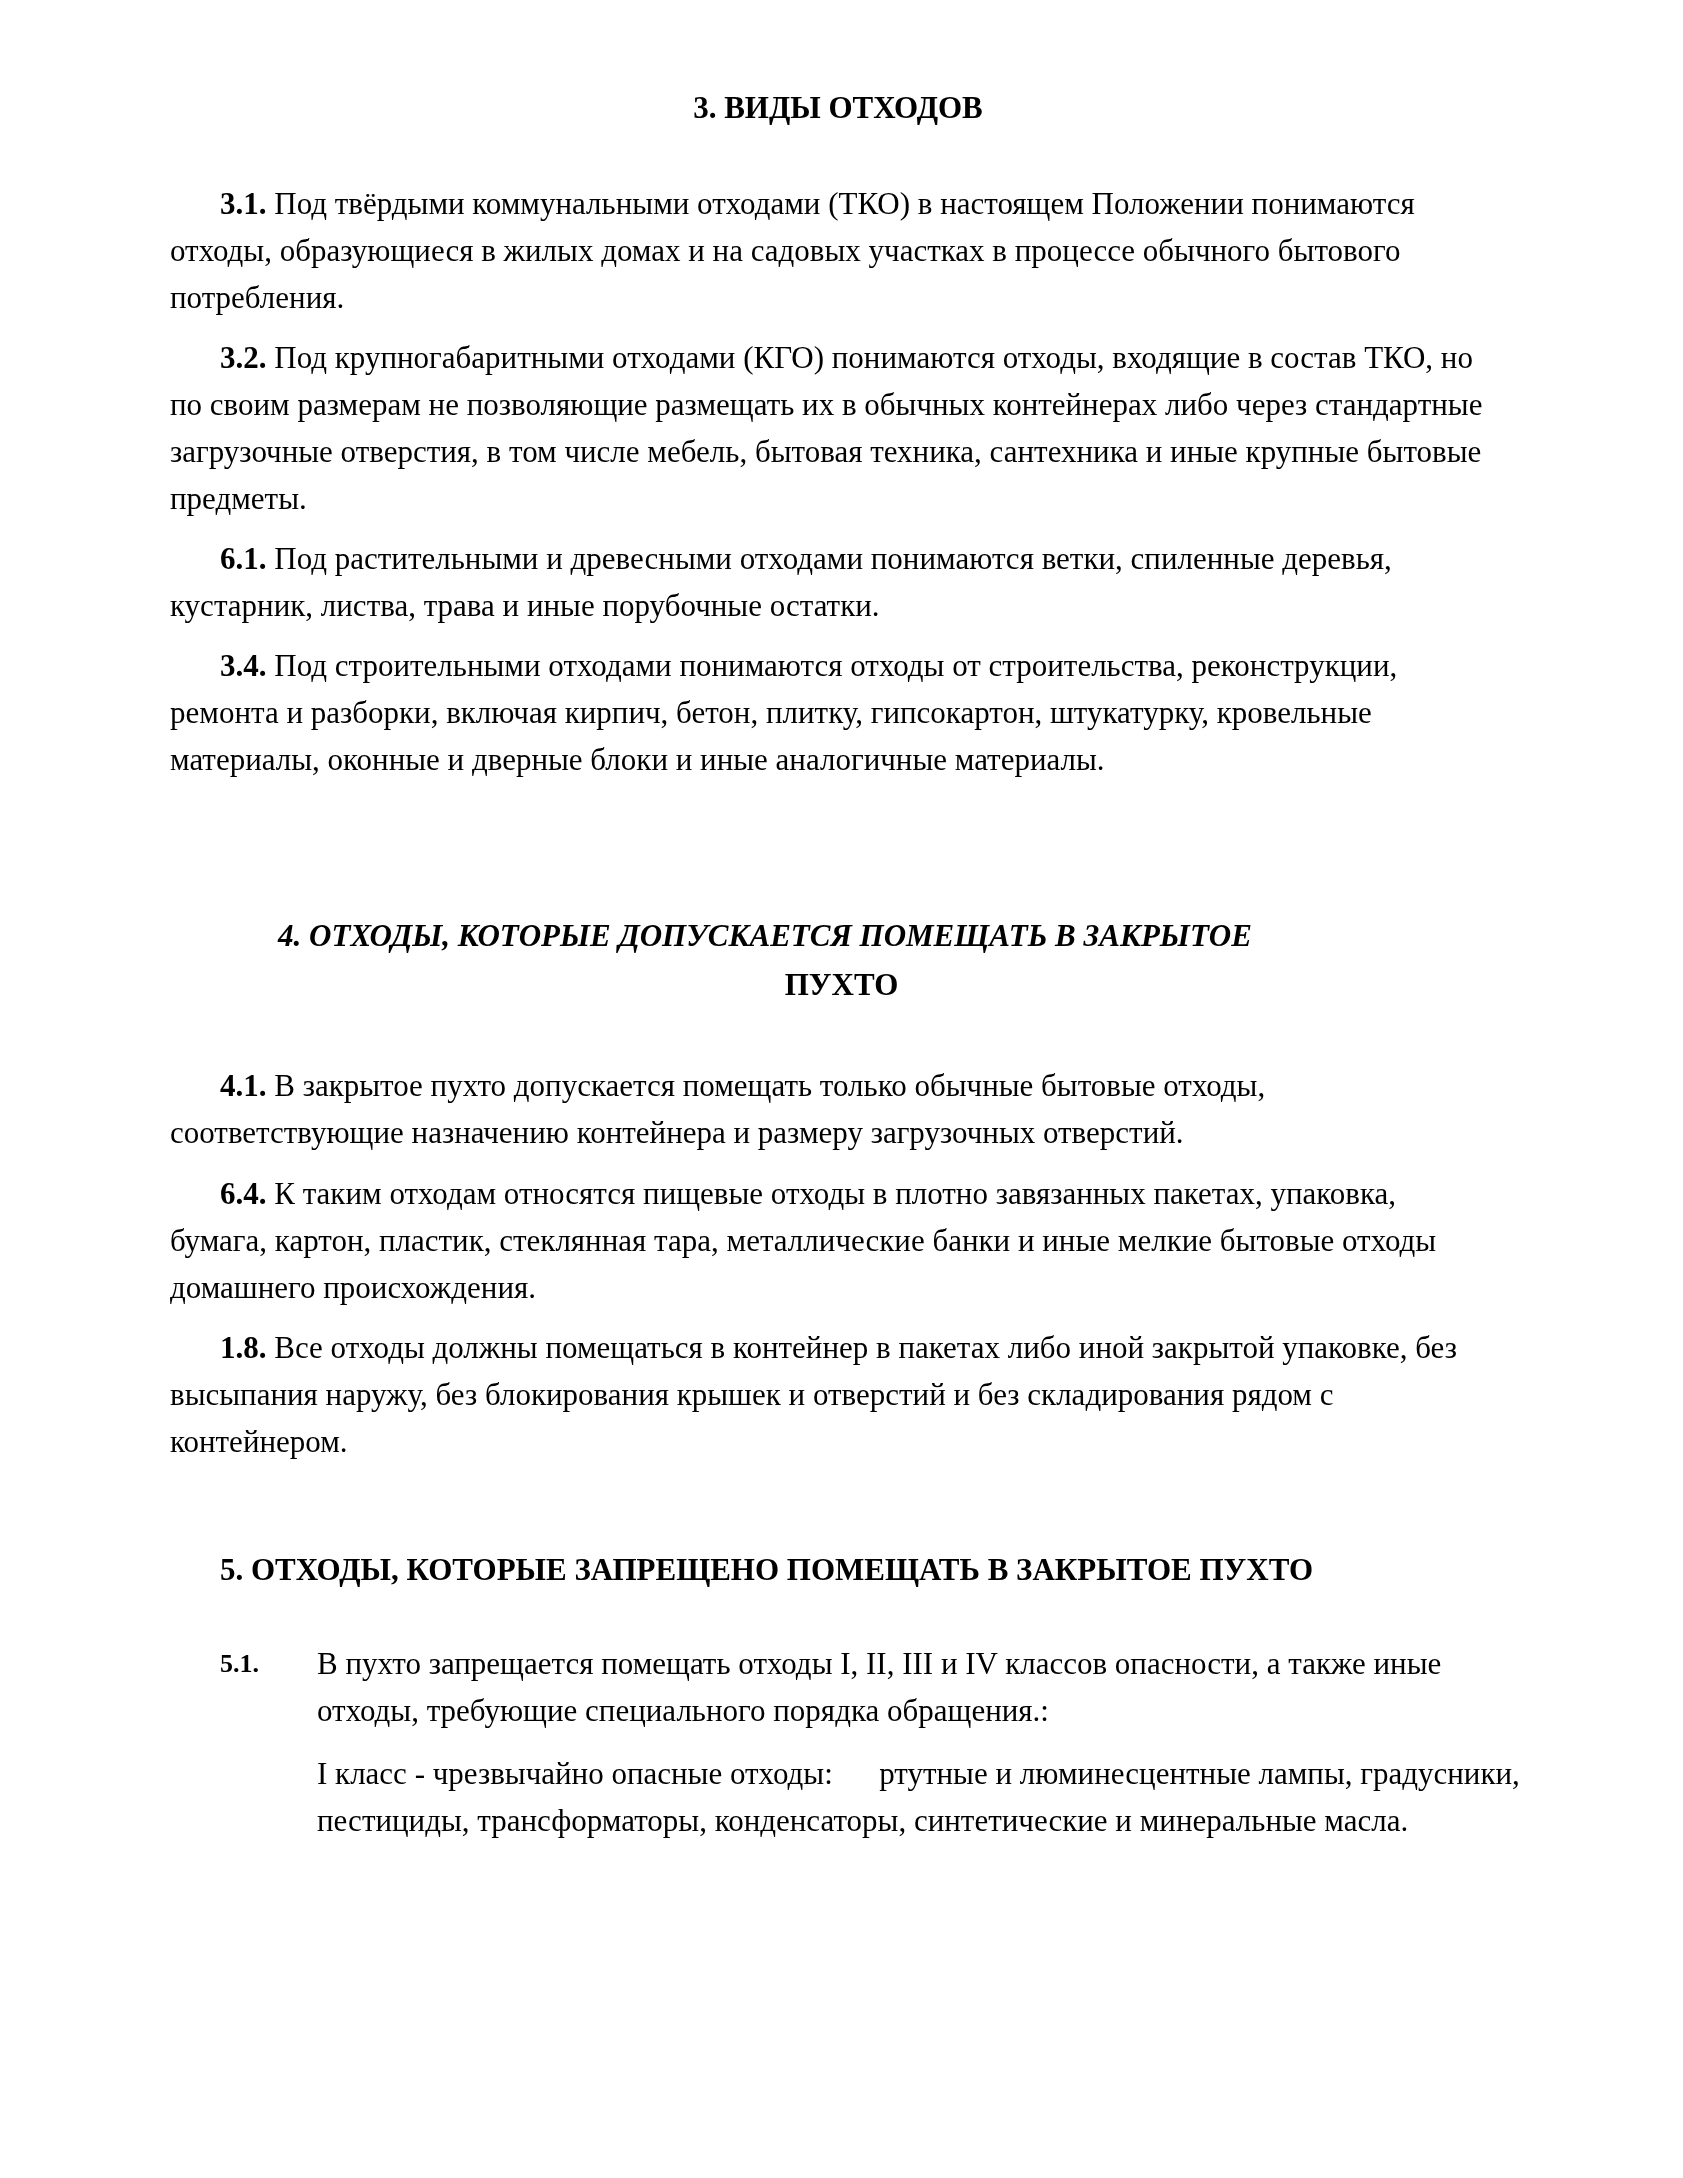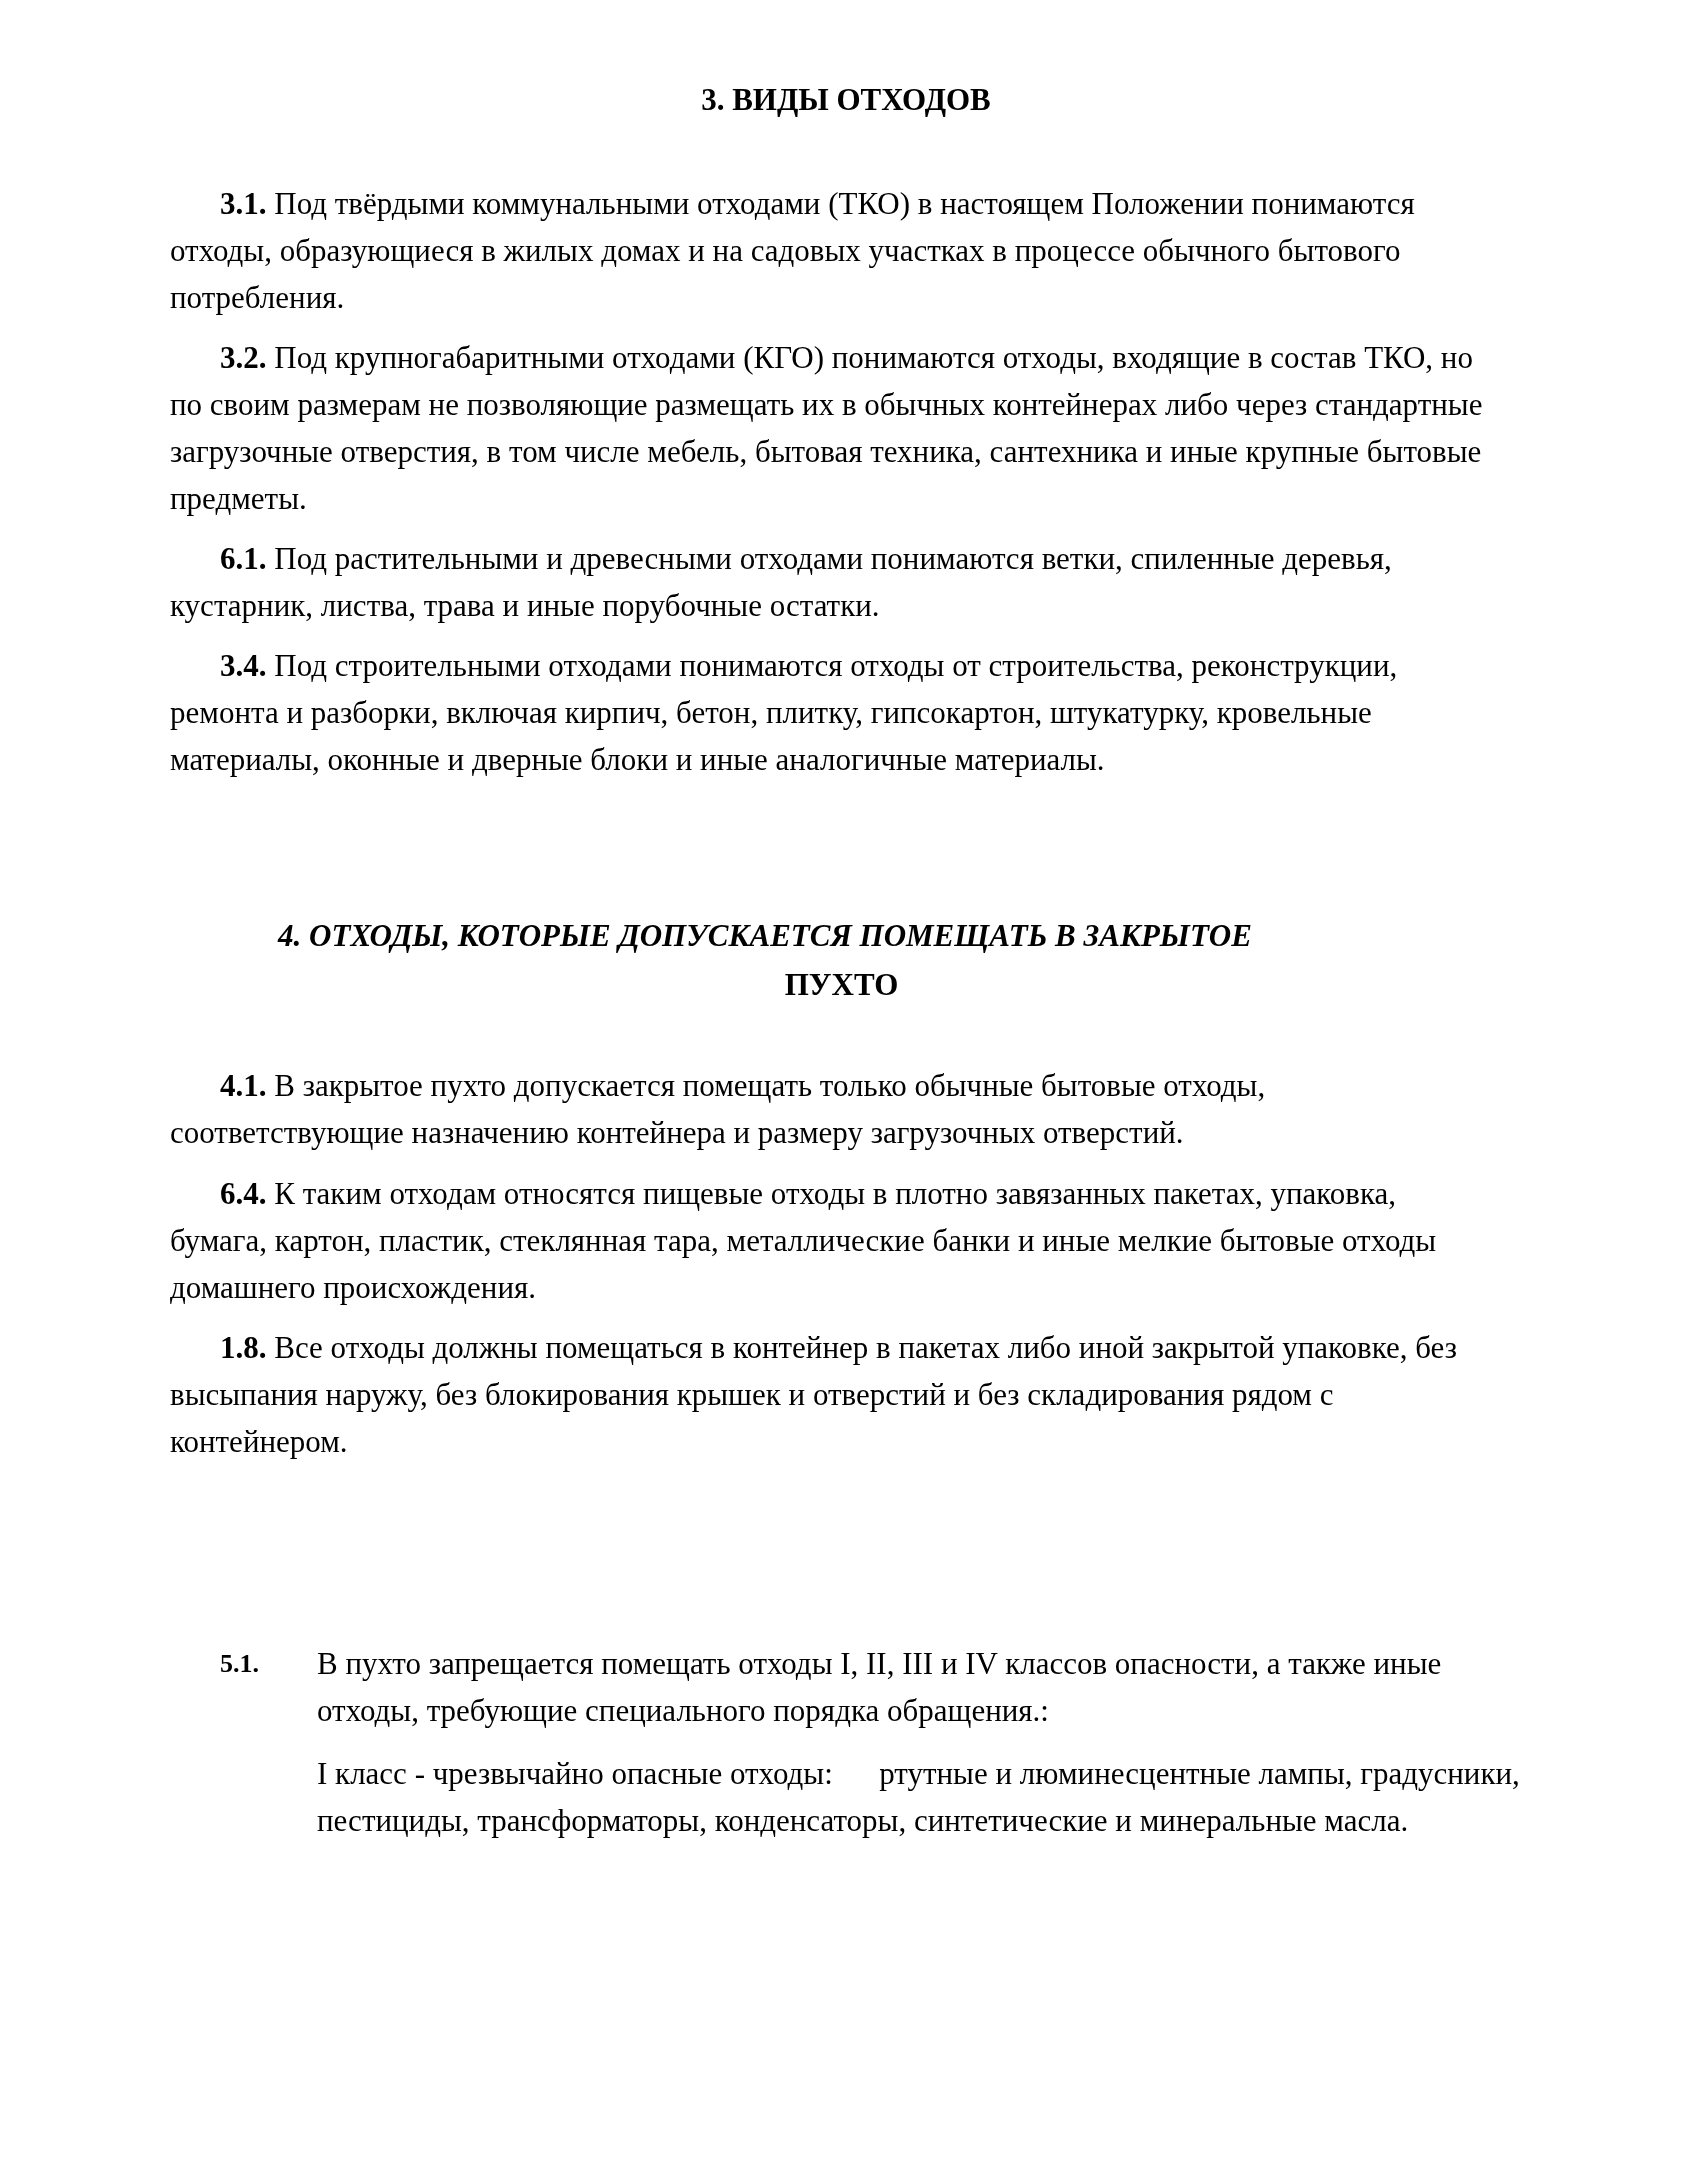--- a/index.html
+++ b/index.html
@@ -12,38 +12,39 @@
           margin: 0; text-indent: 50px; }
   .para .num { font-weight: bold; }
   .hang { position: absolute; font-size: 31px; line-height: 47px; margin: 0; }
   .hang-num { position: absolute; left: 220px; font-weight: bold; font-size: 26px; line-height: 47px; }
 </style>
 </head>
 <body>
 
 <div class="page">
 
-  <h2 class="heading" style="left:0; width:1676px; top:75px;padding-left:8px;">3.  ВИДЫ ОТХОДОВ</h2>
+  <h2 class="heading" style="left:0; width:1676px; top:83px;">3.  ВИДЫ ОТХОДОВ</h2>
 
   <p class="para" style="top:180px;"><span class="num">3.1.</span> <span>Под твёрдыми коммунальными отходами (ТКО) в настоящем Положении понимаются отходы, образующиеся в жилых домах и на садовых участках в процессе обычного бытового потребления.</span></p>
 
   <p class="para" style="top:334px;"><span class="num">3.2.</span> <span>Под крупногабаритными отходами (КГО) понимаются отходы, входящие в состав ТКО, но по своим размерам не позволяющие размещать их в обычных контейнерах либо через стандартные загрузочные отверстия, в том числе мебель, бытовая техника, сантехника и иные крупные бытовые предметы.</span></p>
 
   <p class="para" style="top:535px;"><span class="num">6.1.</span> <span>Под растительными и древесными отходами понимаются ветки, спиленные деревья, кустарник, листва, трава и иные порубочные остатки.</span></p>
 
   <p class="para" style="top:642px;"><span class="num">3.4.</span> <span>Под строительными отходами понимаются отходы от строительства, реконструкции, ремонта и разборки, включая кирпич, бетон, плитку, гипсокартон, штукатурку, кровельные материалы, оконные и дверные блоки и иные аналогичные материалы.</span></p>
 
   <h2 class="heading" style="left:12px; width:1506px; top:911px;font-style:italic;">4.  ОТХОДЫ, КОТОРЫЕ ДОПУСКАЕТСЯ ПОМЕЩАТЬ В ЗАКРЫТОЕ</h2>
   <h2 class="heading" style="left:0; width:1683px; top:960px;">ПУХТО</h2>
 
   <p class="para" style="top:1062px;"><span class="num">4.1.</span> <span>В закрытое пухто допускается помещать только обычные бытовые отходы, соответствующие назначению контейнера и размеру загрузочных отверстий.</span></p>
 
   <p class="para" style="top:1170px;"><span class="num">6.4.</span> <span>К таким отходам относятся пищевые отходы в плотно завязанных пакетах, упаковка, бумага, картон, пластик, стеклянная тара, металлические банки и иные мелкие бытовые отходы домашнего происхождения.</span></p>
 
   <p class="para" style="top:1324px;"><span class="num">1.8.</span> <span>Все отходы должны помещаться в контейнер в пакетах либо иной закрытой упаковке, без высыпания наружу, без блокирования крышек и отверстий и без складирования рядом с контейнером.</span></p>
 
+  <h2 class="heading" style="left:220px; top:1545px; text-align:left; white-space:nowrap;">5.  ОТХОДЫ, КОТОРЫЕ ЗАПРЕЩЕНО ПОМЕЩАТЬ В ЗАКРЫТОЕ ПУХТО</h2>
 
   <span class="hang-num" style="top:1640px;">5.1.</span>
   <p class="hang" style="left:317px; width:1218px; top:1750px; white-space:pre-wrap;">I класс - чрезвычайно опасные отходы:      ртутные и люминесцентные лампы, градусники, пестициды, трансформаторы, конденсаторы, синтетические и минеральные масла.</p>
   <p class="hang" style="left:317px; width:1218px; top:1640px;">В пухто запрещается помещать отходы I, II, III и IV классов опасности, а также иные отходы, требующие специального порядка обращения.:</p>
 
 </div>
 
 
 </body></html>

